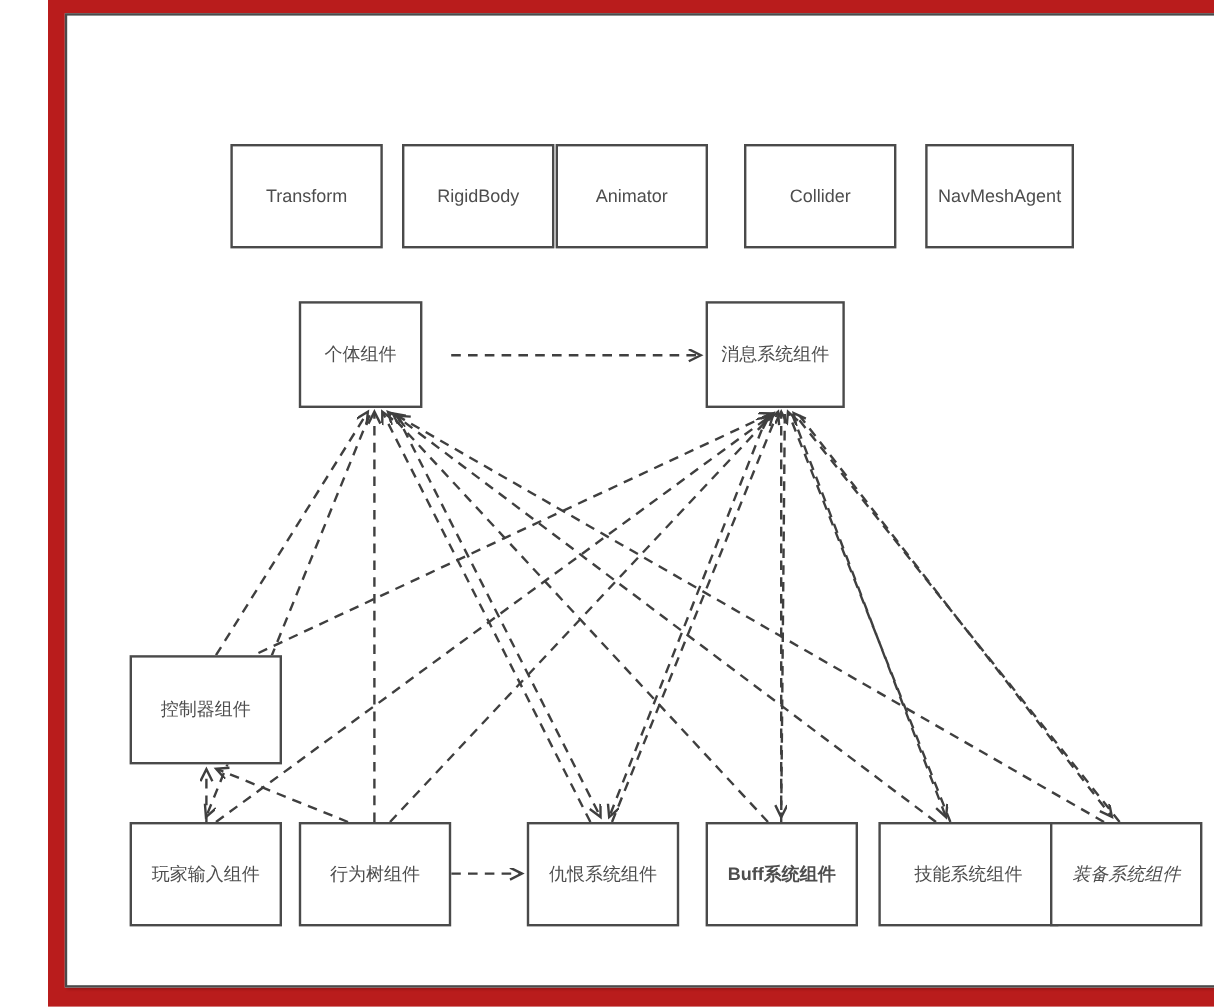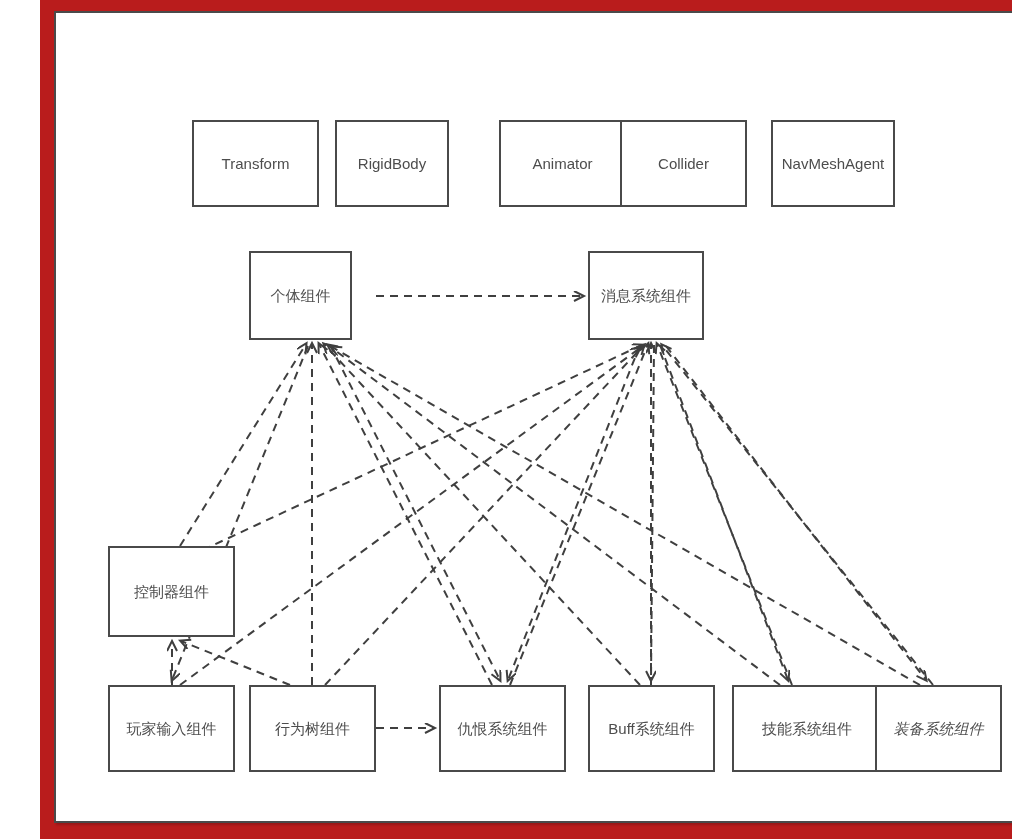--- a/index.html
+++ b/index.html
@@ -51,24 +51,24 @@
         <line x1="614" y1="345" x2="611" y2="680" stroke="#3f3f3f" stroke-width="2" stroke-dasharray="8 6" marker-end="url(#ah)"></line>
         <line x1="620" y1="345" x2="748" y2="680" stroke="#3f3f3f" stroke-width="2" stroke-dasharray="8 6" marker-end="url(#ah)"></line>
         <line x1="626" y1="346" x2="886" y2="680" stroke="#3f3f3f" stroke-width="2" stroke-dasharray="8 6" marker-end="url(#ah)"></line>
         <line x1="268" y1="346" x2="132" y2="680" stroke="#3f3f3f" stroke-width="2" stroke-dasharray="8 6" marker-end="url(#ah)"></line>
       </g>
   </svg>
   <div id="node-layer">
       <div class="node" style="left: 152px; top: 120px; width: 127px; height: 87px; border-color: rgb(74, 74, 74); background: rgb(255, 255, 255); color: rgb(77, 77, 77);">
         <span>Transform</span>
       </div>
-      <div class="node" style="left: 295px; top: 120px; width: 114px; height: 87px; border-color: rgb(74, 74, 74); background: rgb(255, 255, 255); color: rgb(77, 77, 77);">
+      <div class="node" style="left: 295px; top: 120px; width: 127px; height: 87px; border-color: rgb(74, 74, 74); background: rgb(255, 255, 255); color: rgb(77, 77, 77);">
         <span>RigidBody</span>
       </div>
-      <div class="node" style="left: 459px; top: 120px; width: 127px; height: 87px; border-color: rgb(74, 74, 74); background: rgb(255, 255, 255); color: rgb(77, 77, 77);">
+      <div class="node" style="left: 423px; top: 120px; width: 127px; height: 87px; border-color: rgb(74, 74, 74); background: rgb(255, 255, 255); color: rgb(77, 77, 77);">
         <span>Animator</span>
       </div>
       <div class="node" style="left: 580px; top: 120px; width: 127px; height: 87px; border-color: rgb(74, 74, 74); background: rgb(255, 255, 255); color: rgb(77, 77, 77);">
         <span>Collider</span>
       </div>
       <div class="node" style="left: 731px; top: 120px; width: 124px; height: 87px; border-color: rgb(74, 74, 74); background: rgb(255, 255, 255); color: rgb(77, 77, 77);">
         <span>NavMeshAgent</span>
       </div>
       <div class="node cjk" style="left: 209px; top: 251px; width: 103px; height: 89px; border-color: rgb(74, 74, 74); background: rgb(255, 255, 255); color: rgb(77, 77, 77);">
         <span>个体组件</span>
@@ -81,21 +81,21 @@
       </div>
       <div class="node cjk" style="left: 68px; top: 685px; width: 127px; height: 87px; border-color: rgb(74, 74, 74); background: rgb(255, 255, 255); color: rgb(77, 77, 77); align-items: center;">
         <span>玩家输入组件</span>
       </div>
       <div class="node cjk" style="left: 209px; top: 685px; width: 127px; height: 87px; border-color: rgb(74, 74, 74); background: rgb(255, 255, 255); color: rgb(77, 77, 77);">
         <span>行为树组件</span>
       </div>
       <div class="node cjk" style="left: 399px; top: 685px; width: 127px; height: 87px; border-color: rgb(74, 74, 74); background: rgb(255, 255, 255); color: rgb(77, 77, 77);">
         <span>仇恨系统组件</span>
       </div>
-      <div class="node cjk" style="left: 548px; top: 685px; width: 127px; height: 87px; border-color: rgb(74, 74, 74); background: rgb(255, 255, 255); color: rgb(77, 77, 77);">
+      <div class="node cjk" style="left: 548px; top: 685px; width: 127px; height: 87px; border-color: rgb(74, 74, 74); background: rgb(255, 255, 255); color: rgb(77, 77, 77); font-weight: bold;">
         <span>Buff系统组件</span>
       </div>
       <div class="node cjk" style="left: 692px; top: 685px; width: 150px; height: 87px; border-color: rgb(74, 74, 74); background: rgb(255, 255, 255); color: rgb(77, 77, 77);">
         <span>技能系统组件</span>
       </div>
       <div class="node cjk" style="left: 835px; top: 685px; width: 127px; height: 87px; border-color: rgb(74, 74, 74); background: rgb(255, 255, 255); color: rgb(77, 77, 77); font-style: italic;">
         <span>装备系统组件</span>
       </div>
     </div>
 </div>

